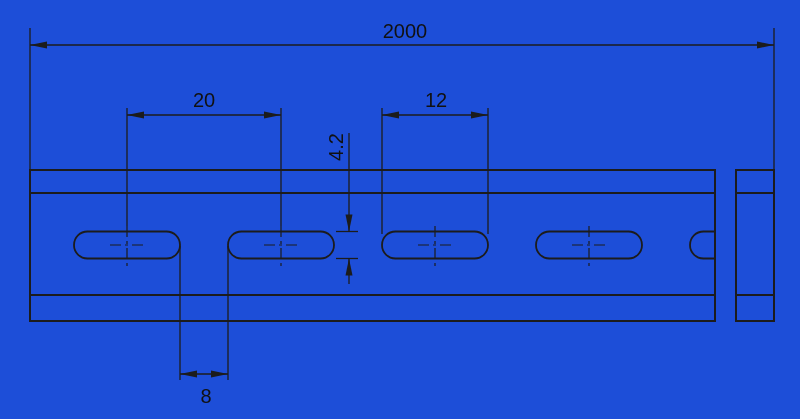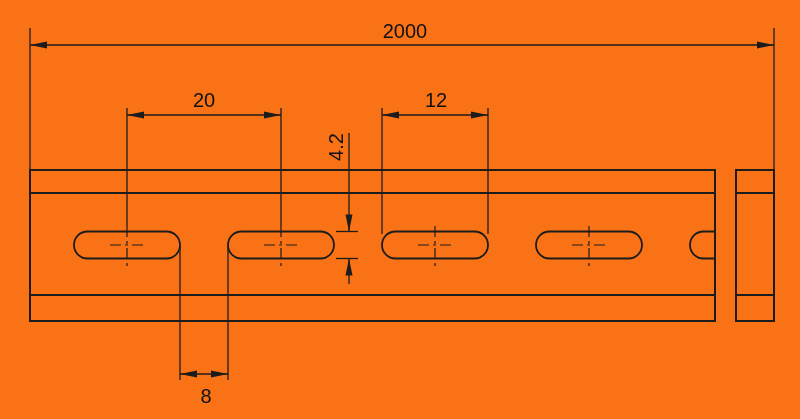--- a/index.html
+++ b/index.html
@@ -4,21 +4,21 @@
 <style>
   html, body {
     margin: 0;
     padding: 0;
     background: #ffffff;
   }
   .stage {
     position: relative;
     width: 800px;
     height: 419px;
-    background: #f97316;
+    background: #1d4ed8;
     overflow: hidden;
   }
   svg { display: block; }
   .thick  { stroke: #1c1c1c; stroke-width: 2;   fill: none; }
   .slot   { stroke: #1c1c1c; stroke-width: 1.8; fill: none; }
   .thin   { stroke: #1c1c1c; stroke-width: 1.3; fill: none; }
   .cline  { stroke: #1c1c1c; stroke-width: 1.2; fill: none; stroke-dasharray: 11 4 3 4; }
   .arr    { fill: #1c1c1c; stroke: none; }
   .dimtxt {
     font-family: "Liberation Sans", sans-serif;

